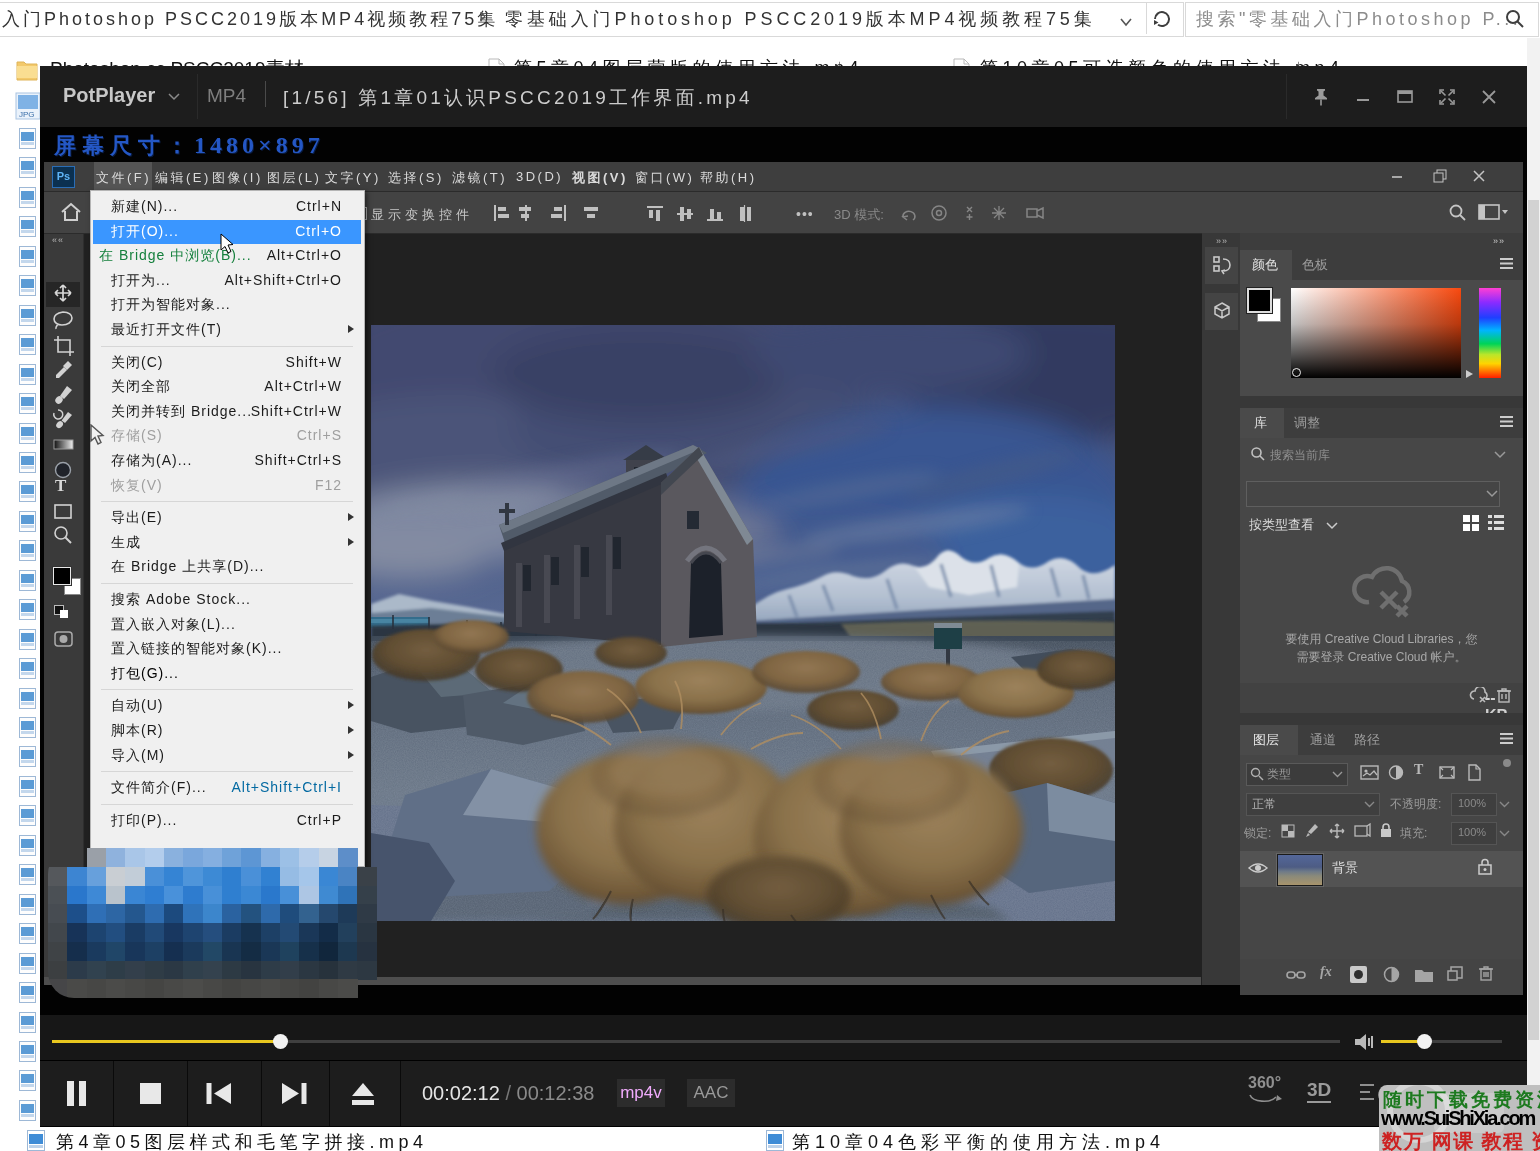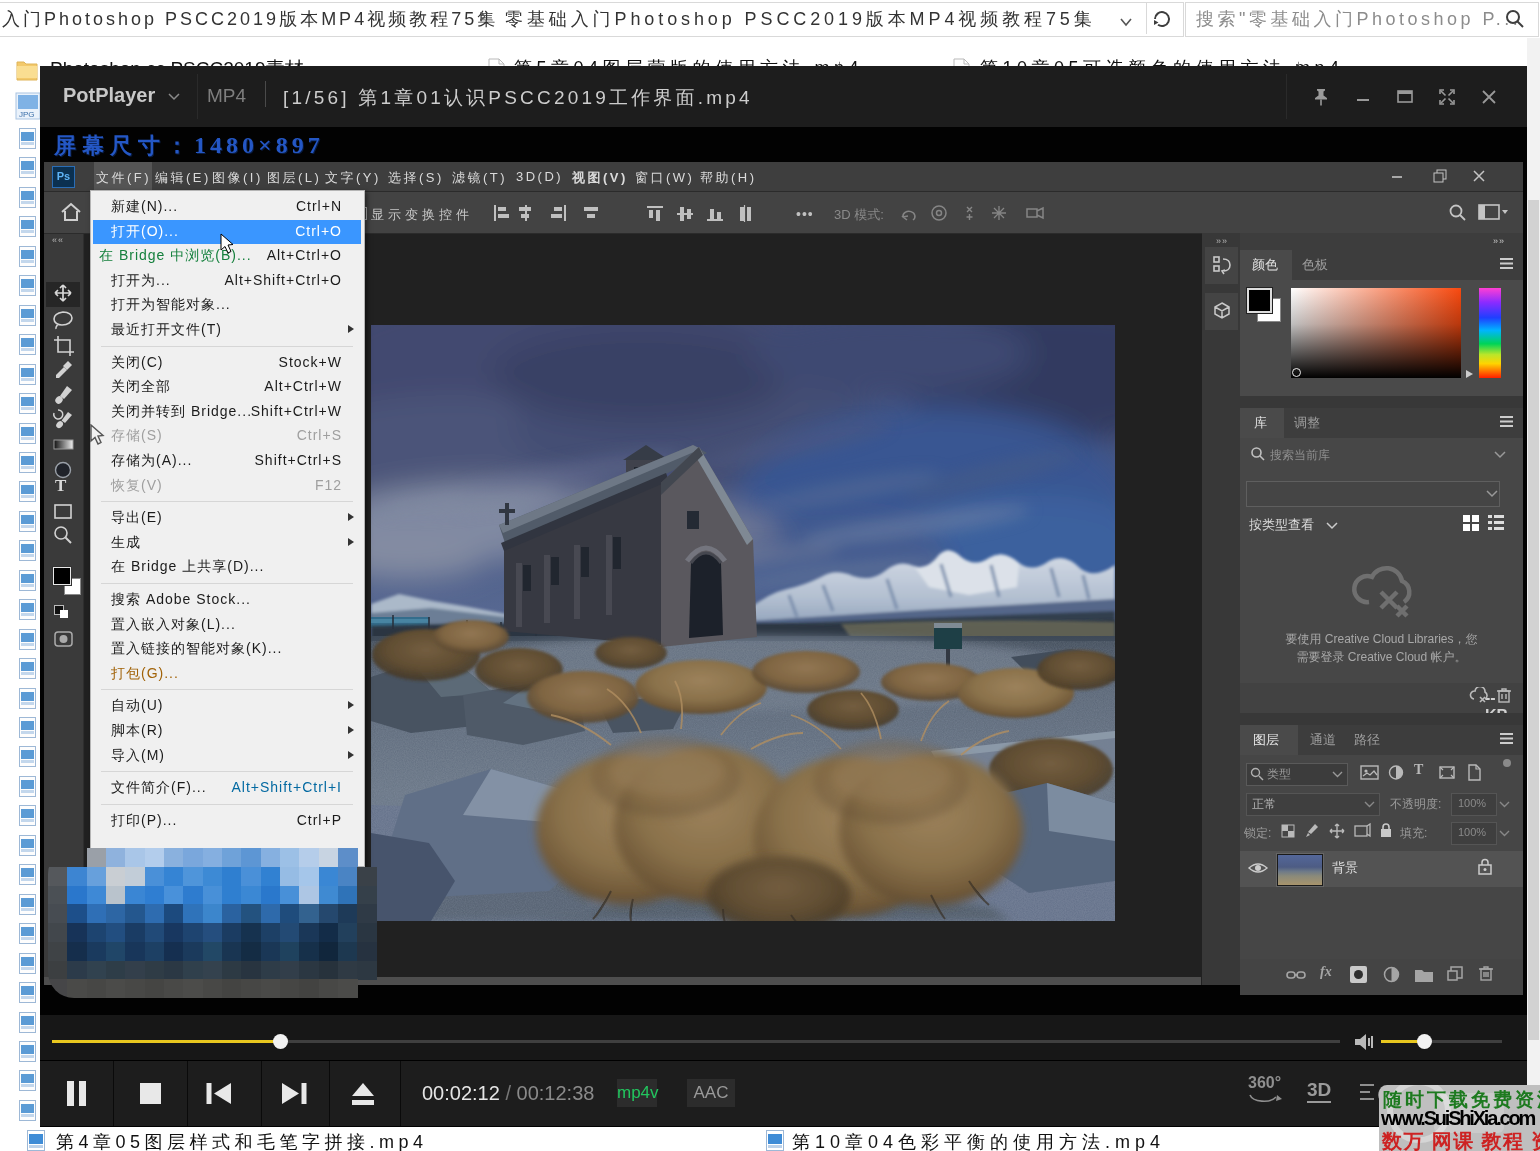--- a/index.html
+++ b/index.html
@@ -985,21 +985,21 @@
     <svg class="ab" style="left:238px;top:20px;" width="30" height="25">
           <path d="M26 2 v21" stroke="#e8e8e8" stroke-width="5"></path>
           <path d="M4 2 L21 12.5 L4 23z" fill="#e8e8e8"></path>
         </svg>
 
     <svg class="ab" style="left:310px;top:20px;" width="26" height="25">
           <path d="M13 2 L24 15 H2z" fill="#e8e8e8"></path>
           <rect x="2" y="19" width="22" height="5" fill="#e8e8e8"></rect>
         </svg>
     <div class="ab" style="left:382px;top:21px;font-size:20px;color:#e5e5e5;white-space:nowrap;">00:02:12 <span style="color:#777;">/</span> <span style="color:#8a8a8a;">00:12:38</span></div>
-    <div class="ab" style="left:577px;top:18px;width:40px;height:28px;background:#2c2c2c;color:#22c55e;font-size:17px;text-align:center;line-height:28px;">mp4v</div>
+    <div class="ab" style="left:577px;top:18px;width:48px;height:28px;background:#2c2c2c;color:#f0abfc;font-size:17px;text-align:center;line-height:28px;">mp4v</div>
     <div class="ab" style="left:647px;top:18px;width:48px;height:28px;background:#2c2c2c;color:#9a9a9a;font-size:17px;text-align:center;line-height:28px;">AAC</div>
 
     <div class="ab" style="left:1208px;top:13px;color:#8f8f8f;font-size:16px;font-weight:bold;">360°</div>
     <svg class="ab" style="left:1208px;top:30px;" width="34" height="14">
           <path d="M2 4 a14 8 0 0 0 26 2" stroke="#8f8f8f" stroke-width="1.6" fill="none"></path>
           <path d="M28 10 l6 -2 -5 -4z" fill="#8f8f8f"></path>
         </svg>
     <div class="ab" style="left:1267px;top:18px;color:#9a9a9a;font-size:19px;font-weight:bold;border-bottom:2px solid #9a9a9a;">3D</div>
     <svg class="ab" style="left:1318px;top:20px;" width="40" height="24">
           <g stroke="#8f8f8f" stroke-width="2">
@@ -1018,42 +1018,42 @@
       <div style="position:absolute;right:22px;top:31.6px;color:#fff;">Ctrl+O</div>
       <div style="position:absolute;left:8px;top:56.2px;color:#15803d;white-space:nowrap;">在 Bridge 中浏览(B)...</div>
       <div style="position:absolute;right:22px;top:56.2px;color:#1b1b1b;">Alt+Ctrl+O</div>
       <div style="position:absolute;left:20px;top:80.80000000000001px;color:#1b1b1b;white-space:nowrap;">打开为...</div>
       <div style="position:absolute;right:22px;top:80.80000000000001px;color:#1b1b1b;">Alt+Shift+Ctrl+O</div>
       <div style="position:absolute;left:20px;top:105.4px;color:#1b1b1b;white-space:nowrap;">打开为智能对象...</div>
       <div style="position:absolute;left:20px;top:130px;color:#1b1b1b;white-space:nowrap;">最近打开文件(T)</div>
       <div style="position:absolute;right:10px;top:134px;width:0;height:0;border-left:6px solid #333;border-top:4.5px solid transparent;border-bottom:4.5px solid transparent;"></div>
       <div style="position:absolute;left:10px;top:154.6px;width:252px;height:1px;background:#d6d6d6;"></div>
       <div style="position:absolute;left:20px;top:162.6px;color:#1b1b1b;white-space:nowrap;">关闭(C)</div>
-      <div style="position:absolute;right:22px;top:162.6px;color:#1b1b1b;">Stock+W</div>
+      <div style="position:absolute;right:22px;top:162.6px;color:#1b1b1b;">Shift+W</div>
       <div style="position:absolute;left:20px;top:187.2px;color:#1b1b1b;white-space:nowrap;">关闭全部</div>
       <div style="position:absolute;right:22px;top:187.2px;color:#1b1b1b;">Alt+Ctrl+W</div>
       <div style="position:absolute;left:20px;top:211.79999999999998px;color:#1b1b1b;white-space:nowrap;">关闭并转到 Bridge...</div>
       <div style="position:absolute;right:22px;top:211.79999999999998px;color:#1b1b1b;">Shift+Ctrl+W</div>
       <div style="position:absolute;left:20px;top:236.39999999999998px;color:#9f9f9f;white-space:nowrap;">存储(S)</div>
       <div style="position:absolute;right:22px;top:236.39999999999998px;color:#9f9f9f;">Ctrl+S</div>
       <div style="position:absolute;left:20px;top:261px;color:#1b1b1b;white-space:nowrap;">存储为(A)...</div>
       <div style="position:absolute;right:22px;top:261px;color:#1b1b1b;">Shift+Ctrl+S</div>
       <div style="position:absolute;left:20px;top:285.6px;color:#9f9f9f;white-space:nowrap;">恢复(V)</div>
       <div style="position:absolute;right:22px;top:285.6px;color:#9f9f9f;">F12</div>
       <div style="position:absolute;left:10px;top:310.20000000000005px;width:252px;height:1px;background:#d6d6d6;"></div>
       <div style="position:absolute;left:20px;top:318.20000000000005px;color:#1b1b1b;white-space:nowrap;">导出(E)</div>
       <div style="position:absolute;right:10px;top:322.20000000000005px;width:0;height:0;border-left:6px solid #333;border-top:4.5px solid transparent;border-bottom:4.5px solid transparent;"></div>
       <div style="position:absolute;left:20px;top:342.80000000000007px;color:#1b1b1b;white-space:nowrap;">生成</div>
       <div style="position:absolute;right:10px;top:346.80000000000007px;width:0;height:0;border-left:6px solid #333;border-top:4.5px solid transparent;border-bottom:4.5px solid transparent;"></div>
       <div style="position:absolute;left:20px;top:367.4000000000001px;color:#1b1b1b;white-space:nowrap;">在 Bridge 上共享(D)...</div>
       <div style="position:absolute;left:10px;top:392.0000000000001px;width:252px;height:1px;background:#d6d6d6;"></div>
       <div style="position:absolute;left:20px;top:400.0000000000001px;color:#1b1b1b;white-space:nowrap;">搜索 Adobe Stock...</div>
       <div style="position:absolute;left:20px;top:424.60000000000014px;color:#1b1b1b;white-space:nowrap;">置入嵌入对象(L)...</div>
       <div style="position:absolute;left:20px;top:449.20000000000016px;color:#1b1b1b;white-space:nowrap;">置入链接的智能对象(K)...</div>
-      <div style="position:absolute;left:20px;top:473.8000000000002px;color:#a16207;white-space:nowrap;">打包(G)...</div>
+      <div style="position:absolute;left:20px;top:473.8000000000002px;color:#000000;white-space:nowrap;">打包(G)...</div>
       <div style="position:absolute;left:10px;top:498.4000000000002px;width:252px;height:1px;background:#d6d6d6;"></div>
       <div style="position:absolute;left:20px;top:506.4000000000002px;color:#1b1b1b;white-space:nowrap;">自动(U)</div>
       <div style="position:absolute;right:10px;top:510.4000000000002px;width:0;height:0;border-left:6px solid #333;border-top:4.5px solid transparent;border-bottom:4.5px solid transparent;"></div>
       <div style="position:absolute;left:20px;top:531.0000000000002px;color:#1b1b1b;white-space:nowrap;">脚本(R)</div>
       <div style="position:absolute;right:10px;top:535.0000000000002px;width:0;height:0;border-left:6px solid #333;border-top:4.5px solid transparent;border-bottom:4.5px solid transparent;"></div>
       <div style="position:absolute;left:20px;top:555.6000000000003px;color:#1b1b1b;white-space:nowrap;">导入(M)</div>
       <div style="position:absolute;right:10px;top:559.6000000000003px;width:0;height:0;border-left:6px solid #333;border-top:4.5px solid transparent;border-bottom:4.5px solid transparent;"></div>
       <div style="position:absolute;left:10px;top:580.2000000000003px;width:252px;height:1px;background:#d6d6d6;"></div>
       <div style="position:absolute;left:20px;top:588.2000000000003px;color:#1b1b1b;white-space:nowrap;">文件简介(F)...</div>
       <div style="position:absolute;right:22px;top:588.2000000000003px;color:#0369a1;">Alt+Shift+Ctrl+I</div>

